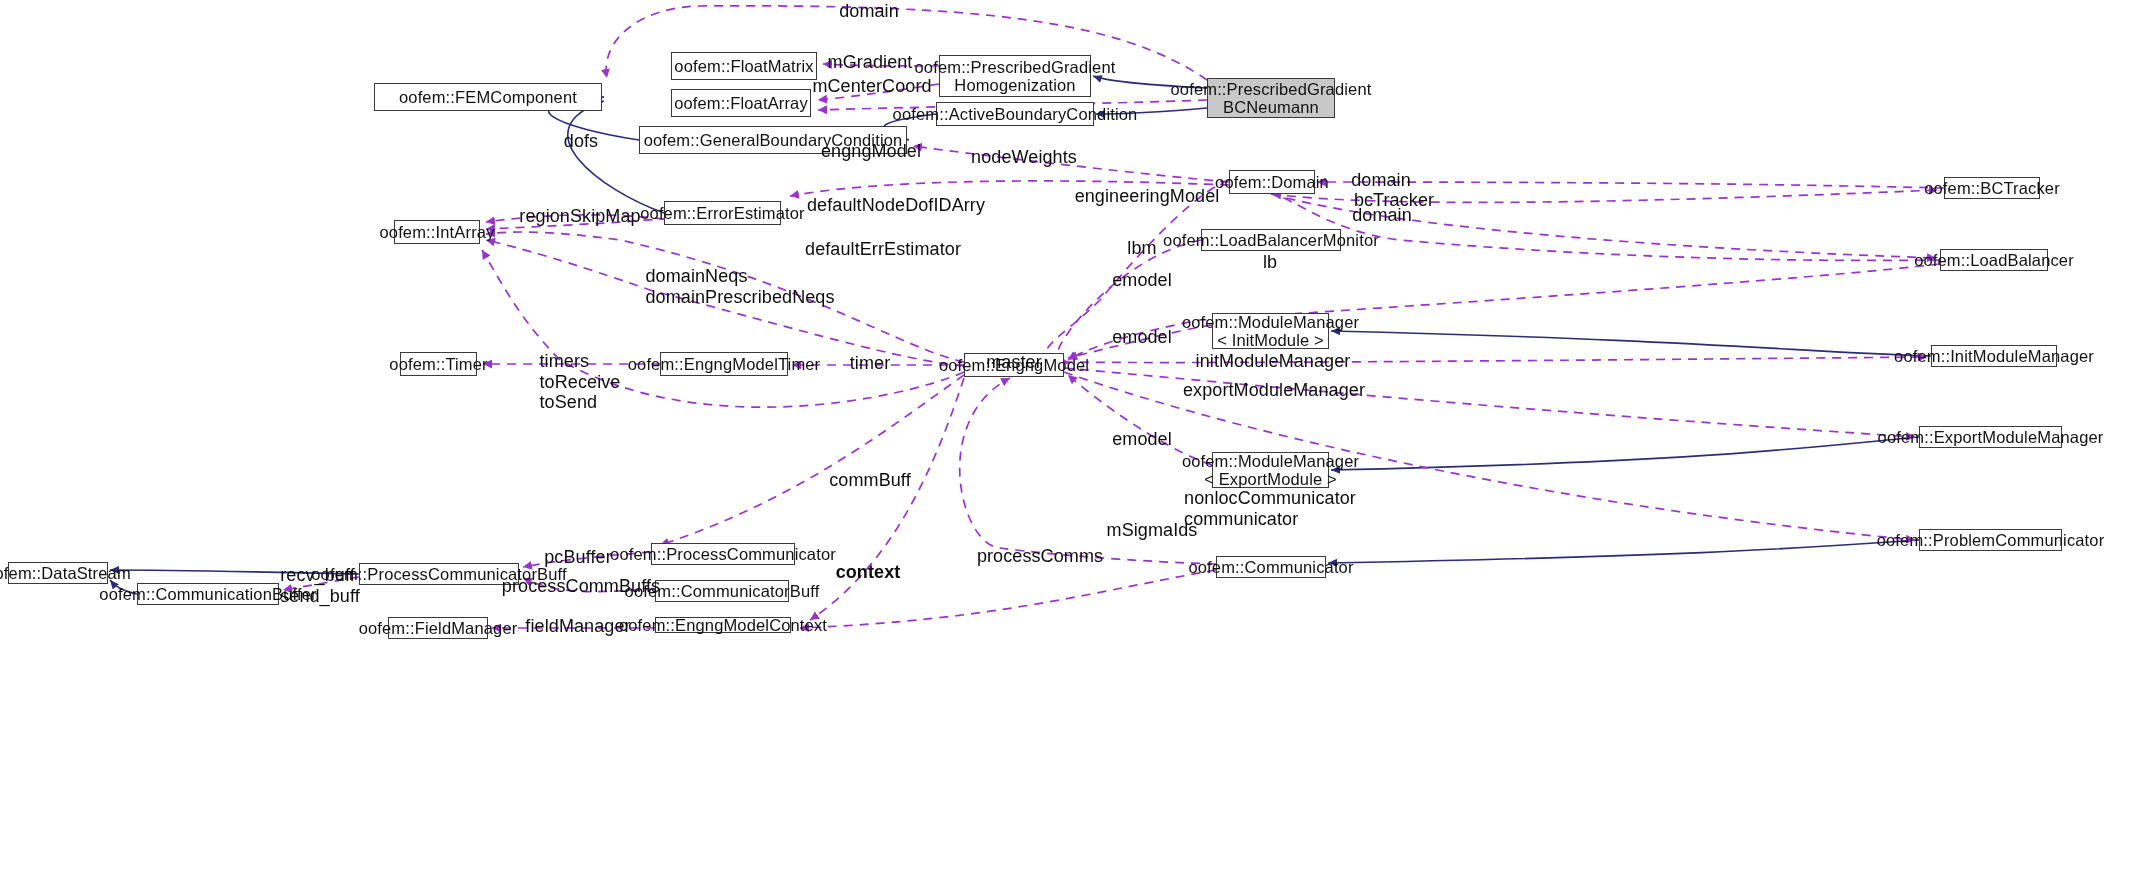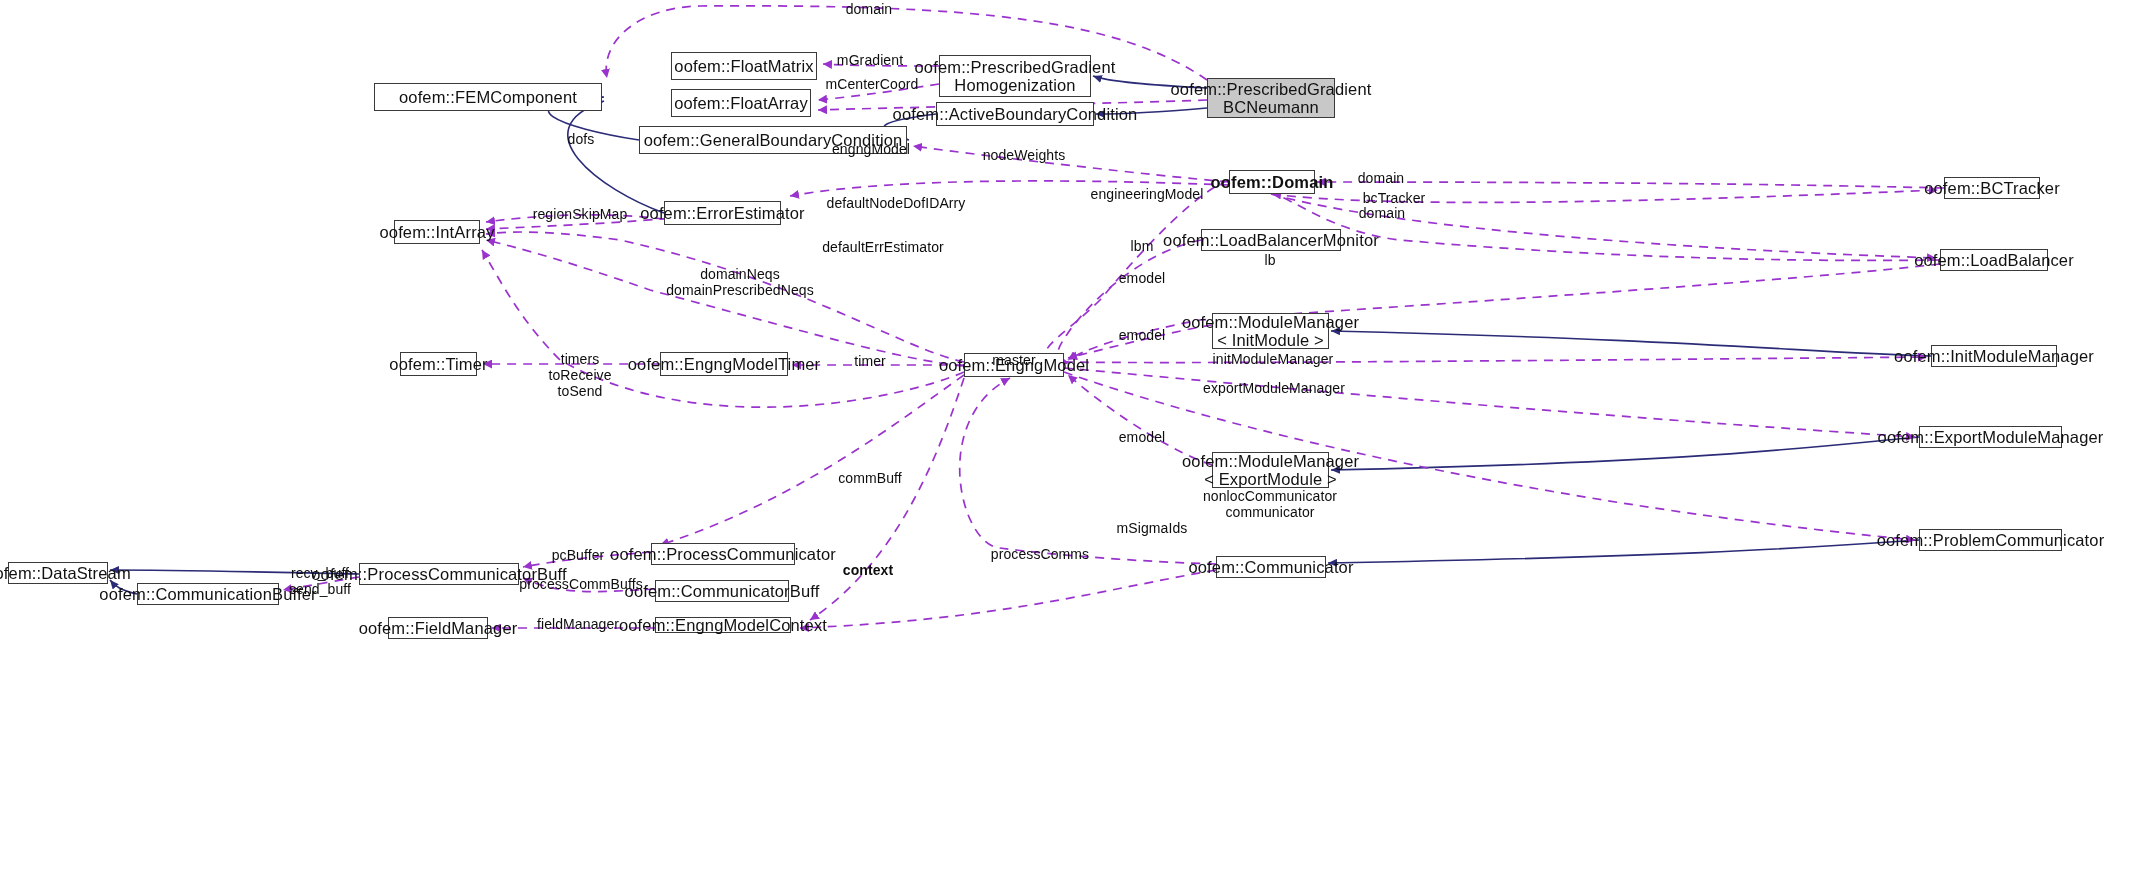--- a/index.html
+++ b/index.html
@@ -37,24 +37,24 @@
     text-align: center;
     white-space: pre-line;
     padding: 0 4px;
     letter-spacing: 0.15px;
   }
   .node.highlight {
     background: #c8c8c8;
   }
   .edge-label {
     position: absolute;
-    font-size: 14px;
+    font-size: 18px;
     color: #0d0d0d;
     white-space: pre-line;
-    text-align: center;
+    text-align: left;
     line-height: 1.15;
     letter-spacing: 0.1px;
     transform: translateX(-50%);
   }
 </style>
 </head>
 <body>
 
 <div id="canvas">
 
@@ -126,21 +126,21 @@
       <div class="node" style="left: 939px; top: 55px; width: 152px; height: 42px;">oofem::PrescribedGradient
 Homogenization</div>
       <div class="node" style="left: 936px; top: 102px; width: 158px; height: 24px;">oofem::ActiveBoundaryCondition</div>
       <div class="node highlight" style="left: 1207px; top: 78px; width: 128px; height: 40px;">oofem::PrescribedGradient
 BCNeumann</div>
       <div class="node" style="left: 664px; top: 201px; width: 117px; height: 24px;">oofem::ErrorEstimator</div>
       <div class="node" style="left: 394px; top: 220px; width: 86px; height: 24px;">oofem::IntArray</div>
       <div class="node" style="left: 400px; top: 352px; width: 77px; height: 24px;">oofem::Timer</div>
       <div class="node" style="left: 660px; top: 352px; width: 128px; height: 24px;">oofem::EngngModelTimer</div>
       <div class="node" style="left: 964px; top: 353px; width: 100px; height: 24px;">oofem::EngngModel</div>
-      <div class="node" style="left: 1229px; top: 170px; width: 86px; height: 24px; font-weight: bold;">oofem::Domain</div>
+      <div class="node" style="left: 1229px; top: 170px; width: 86px; height: 24px;">oofem::Domain</div>
       <div class="node" style="left: 1944px; top: 177px; width: 96px; height: 22px;">oofem::BCTracker</div>
       <div class="node" style="left: 1201px; top: 229px; width: 140px; height: 22px;">oofem::LoadBalancerMonitor</div>
       <div class="node" style="left: 1940px; top: 249px; width: 108px; height: 22px;">oofem::LoadBalancer</div>
       <div class="node" style="left: 1212px; top: 313px; width: 117px; height: 36px;">oofem::ModuleManager
 &lt; InitModule &gt;</div>
       <div class="node" style="left: 1931px; top: 345px; width: 126px; height: 22px;">oofem::InitModuleManager</div>
       <div class="node" style="left: 1919px; top: 426px; width: 143px; height: 22px;">oofem::ExportModuleManager</div>
       <div class="node" style="left: 1212px; top: 452px; width: 117px; height: 36px;">oofem::ModuleManager
 &lt; ExportModule &gt;</div>
       <div class="node" style="left: 1919px; top: 529px; width: 143px; height: 22px;">oofem::ProblemCommunicator</div>

